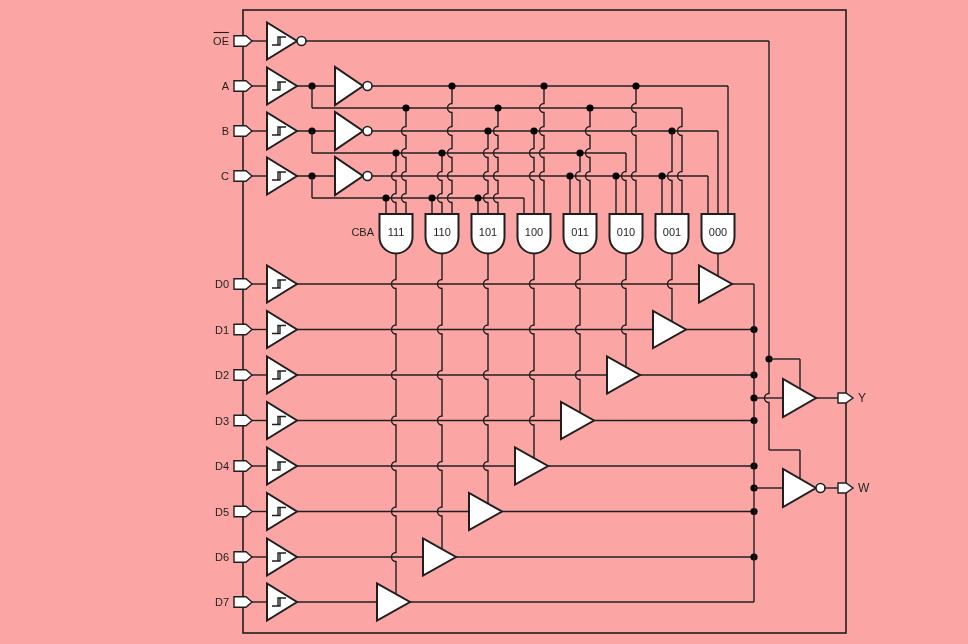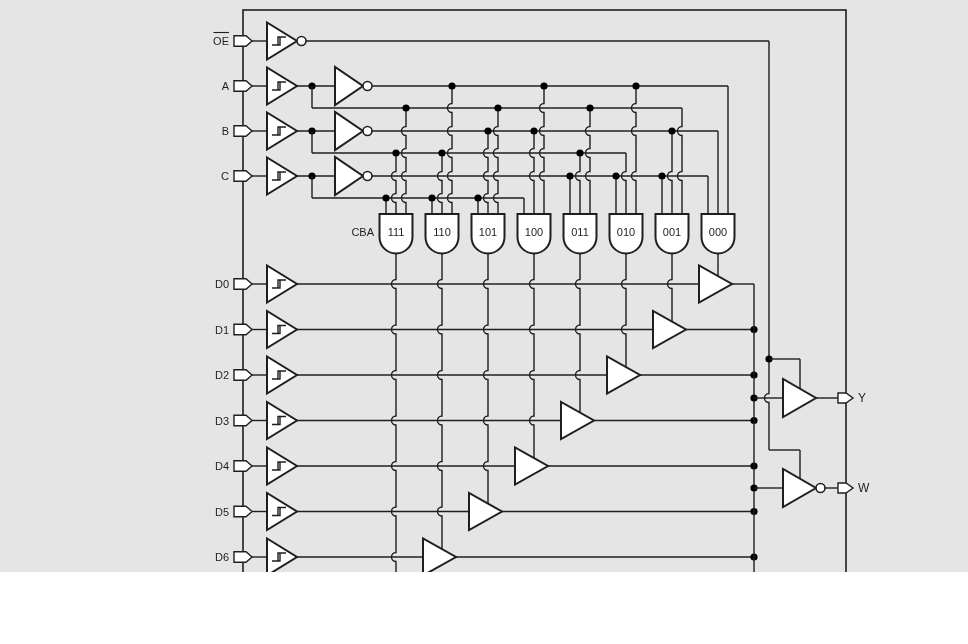--- a/index.html
+++ b/index.html
@@ -1,16 +1,16 @@
 <!DOCTYPE html>
 <html><head>
 <meta charset="utf-8">
 <style>
   html,body{margin:0;padding:0;background:#ffffff;}
-  .stage{position:relative;width:968px;height:572px;background:#e5e5e5;overflow:hidden;}
+  .stage{position:relative;width:968px;height:644px;background:#fca5a5;overflow:hidden;}
   svg{display:block;}
   svg text{font-family:"Liberation Sans","DejaVu Sans",sans-serif;}
 </style>
 </head>
 <body>
 
 <div class="stage">
   <svg id="schematic" width="968" height="644" viewBox="0 0 968 644">
       <rect x="243" y="10" width="603" height="623" fill="none" stroke="#1f1f1f" stroke-width="1.6"></rect>
       <line x1="372" y1="86" x2="728" y2="86" stroke="#1f1f1f" stroke-width="1.4" fill="none"></line>

